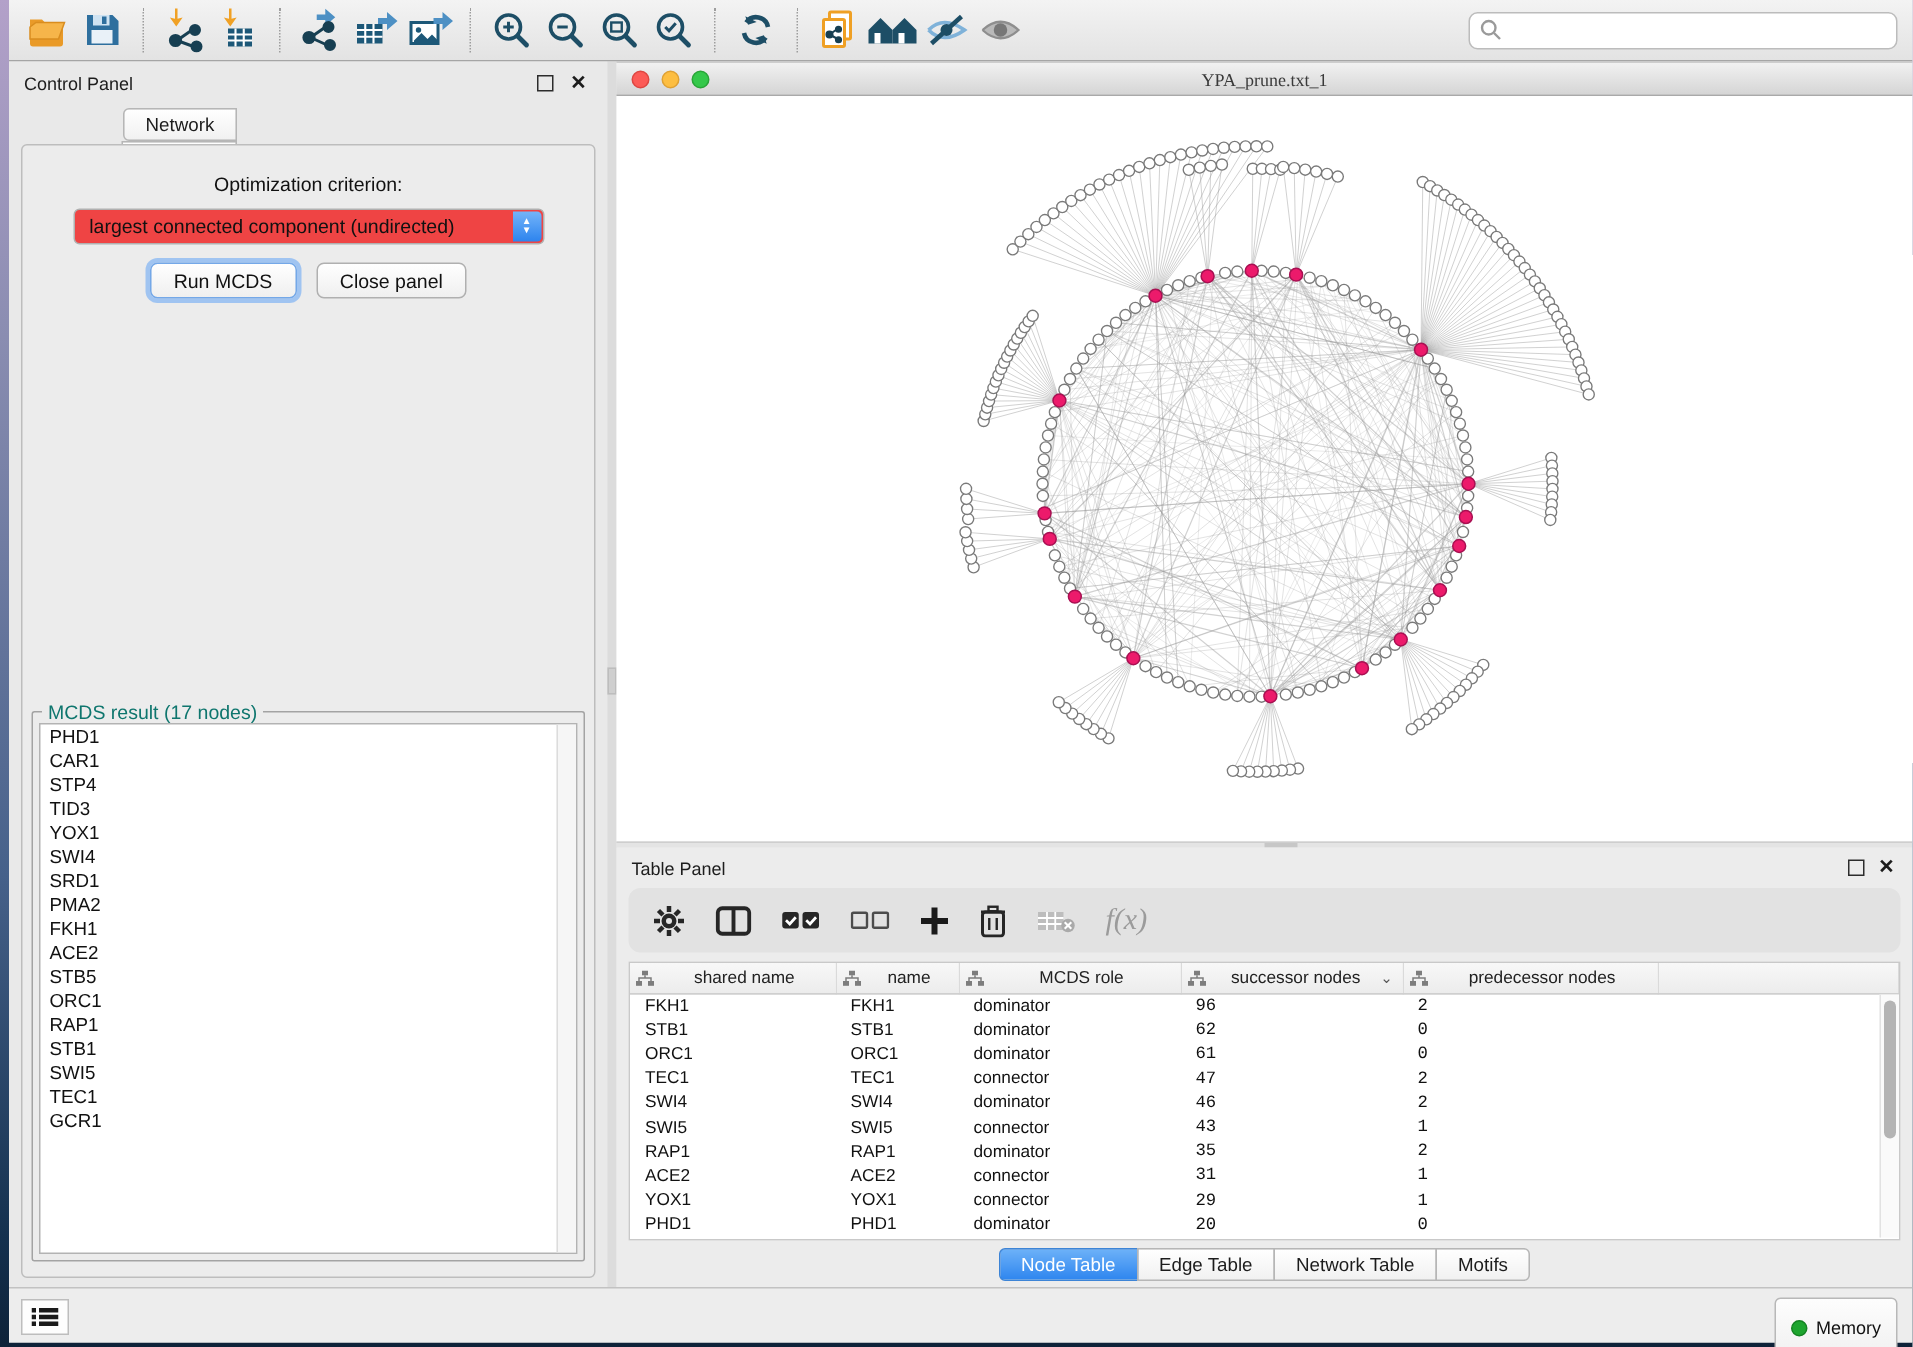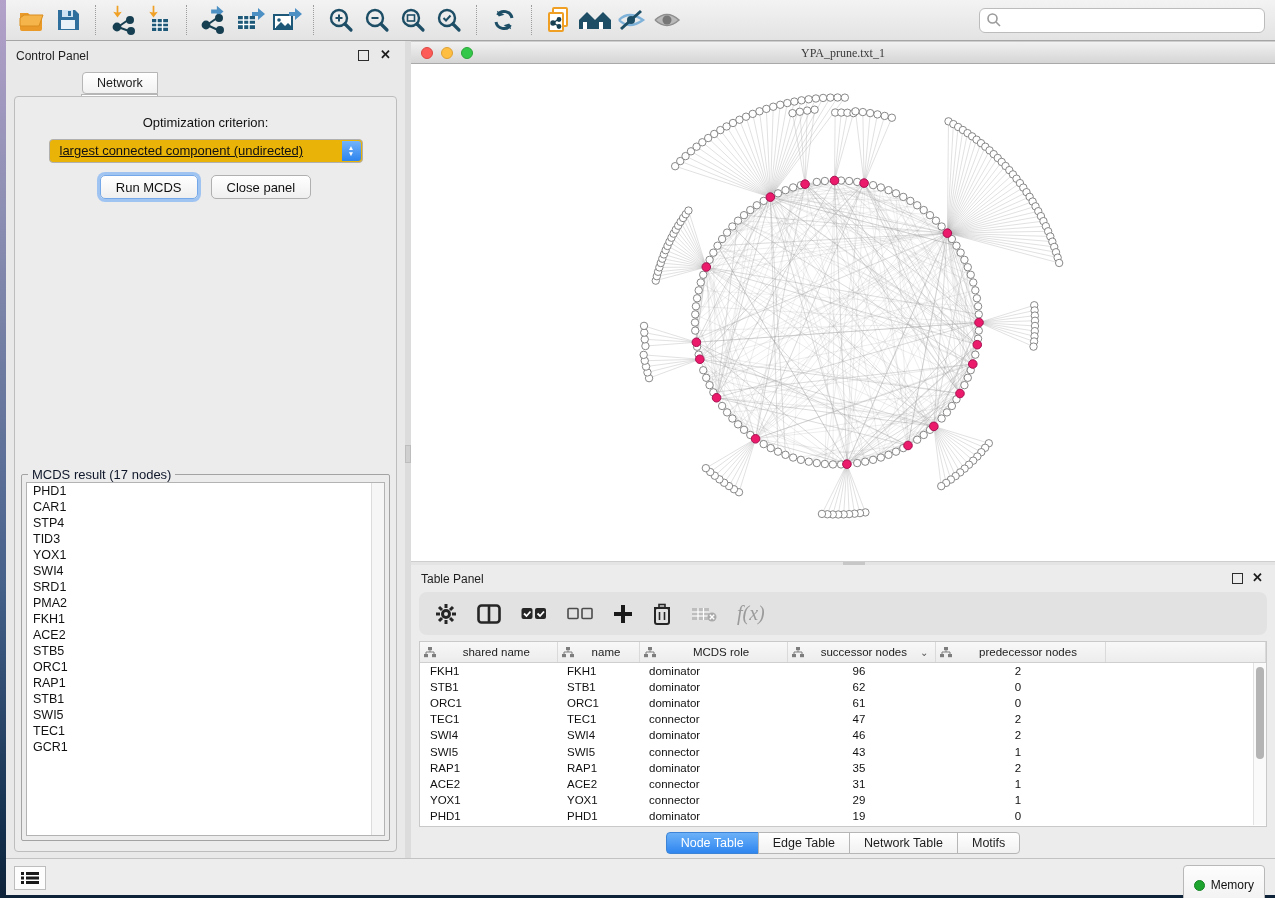--- a/index.html
+++ b/index.html
@@ -31,33 +31,33 @@
   .seg .seg-btn { background:linear-gradient(#ffffff,#f1f1f1); border:1px solid #b6b6b6; margin-left:-1px;
     font-size:12.5px; color:#1c1c1c; padding:3px 14px; height:22px; line-height:15px; }
   .seg .seg-btn:first-child { border-radius:4px 0 0 4px; margin-left:0; }
   .seg .seg-btn:last-child { border-radius:0 4px 4px 0; }
   .seg .seg-btn.active { background:linear-gradient(#6cb1f8,#2f86ef); color:#fff; border-color:#3d84d6; }
   .cp-tabs { position:absolute; left:76px; top:31px;flex-direction:column; }
 
   .cp-body { position:absolute; left:8px; right:8px; top:55px; bottom:6px;
     border:1px solid #bdbdbd; border-radius:4px; background:#ececec; }
   .opt-label { text-align:center; margin-top:18px; font-size:13px; color:#111; }
-  .opt-select { position:relative; width:314px; height:24px; margin:9px auto 0 auto; background:#eab308;
-    border:1px solid #b0b0b0; border-radius:4px; font-size:13px; color:#111; line-height:22px; padding-left:10px;text-decoration:underline; }
+  .opt-select { position:relative; width:314px; height:24px; margin:9px auto 0 auto; background:#ef4444;
+    border:1px solid #b0b0b0; border-radius:4px; font-size:13px; color:#111; line-height:22px; padding-left:10px; }
   .opt-select .stepper { position:absolute; right:1px; top:1px; bottom:1px; width:19px; border-radius:0 3px 3px 0;
     background:linear-gradient(#74b4f9,#2d84ee); display:flex; flex-direction:column; align-items:center; justify-content:center; }
   .opt-select .stepper span { color:#fff; font-size:6.5px; line-height:6px; }
   .btn-row { display:flex; justify-content:center; gap:13px; margin-top:12px;align-items:flex-end; }
   .aqua-btn { height:24px; padding:0 15px; font-size:13px; color:#111; background:linear-gradient(#ffffff,#efefef);
     border:1px solid #b0b0b0; border-radius:5px; }
   .aqua-btn.focused { box-shadow:0 0 0 3px rgba(110,170,245,.6); border-color:#74a8e8; }
 
   fieldset.mcds-result { position:absolute; left:6px; right:6px; top:370px; bottom:10px;
     border:1px solid #a3a3a3; border-radius:2px; }
-  fieldset.mcds-result legend { font-size:13px; color:#0f172a; margin-left:6px; padding:0 4px; }
+  fieldset.mcds-result legend { font-size:13px; color:#0f766e; margin-left:6px; padding:0 4px; }
   .mcds-list { position:absolute; left:4px; right:4px; top:0px; bottom:4px; background:#fff;
     border:1px solid #b3b3b3; overflow:hidden; }
   .mcds-item { font-size:12.5px; color:#111; line-height:16px; padding-left:6px; }
   .mcds-scroll-gutter { position:absolute; right:0; top:0; bottom:0; width:13px; background:#f6f6f6; border-left:1px solid #dcdcdc; }
 
   
   .v-splitter { position:absolute; left:399px; top:41px; width:6px; height:817px; background:#dcdcdc; }
   .v-splitter .grip { position:absolute; top:404px; left:0; width:6px; height:18px; background:#cfcfcf; border:1px solid #bdbdbd; }
   .h-splitter { position:absolute; left:405px; top:561px; right:0; height:4px; background:#e4e4e4; border-top:1px solid #cecece; }
   .h-splitter .grip { position:absolute; left:50%; top:0; width:22px; height:3px; background:#c7c7c7; }
@@ -85,21 +85,21 @@
   .fx-label { font-family:"Liberation Serif", serif; font-style:italic; font-size:20px; color:#9b9b9b; }
 
   .tp-table { position:absolute; left:8px; right:8px; top:76px; height:186px; background:#fff; border:1px solid #c9c9c9; }
   table.node-table { border-collapse:collapse; table-layout:fixed; width:100%; }
   .node-table th { height:20px; background:linear-gradient(#f8f8f8,#ececec); border-bottom:1px solid #cfcfcf;
     border-right:1px solid #dadada; font-size:11.5px; font-weight:normal; color:#222; position:relative; }
   .th-inner { display:flex; align-items:center; height:20px; padding:0 4px; }
   .th-label { flex:1; text-align:center; }
   .sort-chevron { font-size:10px; color:#555; margin-right:2px; }
   .node-table td { height:16.2px; font-size:11.5px; color:#111; padding:0 10px; white-space:nowrap; overflow:hidden; }
-  .node-table td.num { text-align:center; padding-right:14px; }
+  .node-table td.num { text-align:left; padding-right:14px;font-family:Liberation Mono, monospace; }
   .tp-scrollbar { position:absolute; right:0; top:21px; bottom:1px; width:13px; background:#fafafa; border-left:1px solid #e2e2e2; }
   .tp-thumb { position:absolute; left:2px; top:4px; width:8px; height:92px; background:#b4b4b4; border-radius:4px; }
 
   .tp-tabs { position:absolute; left:0; right:0; bottom:4px; display:flex; justify-content:center; }
 
   
   .status-bar { position:absolute; left:0; right:0; top:858px; height:37px; background:#ededed; border-top:1px solid #c2c2c2; }
   .list-btn { position:absolute; left:8px; top:7px; width:32px; height:24px; background:#fdfdfd; border:1px solid #bdbdbd;
     display:flex; align-items:center; justify-content:center; }
   .memory-btn { position:absolute; right:10px; top:6px; height:40px; padding:0 10px; display:flex; align-items:center; gap:6px;
@@ -1312,21 +1312,21 @@
               <td>YOX1</td>
               <td>connector</td>
               <td class="num">29</td>
               <td class="num">1</td>
               <td></td>
             </tr>
             <tr>
               <td>PHD1</td>
               <td>PHD1</td>
               <td>dominator</td>
-              <td class="num">19</td>
+              <td class="num">20</td>
               <td class="num">0</td>
               <td></td>
             </tr>
           </tbody>
       </table>
       <div class="tp-scrollbar">
           <div class="tp-thumb"></div>
         </div>
     </div>
 

